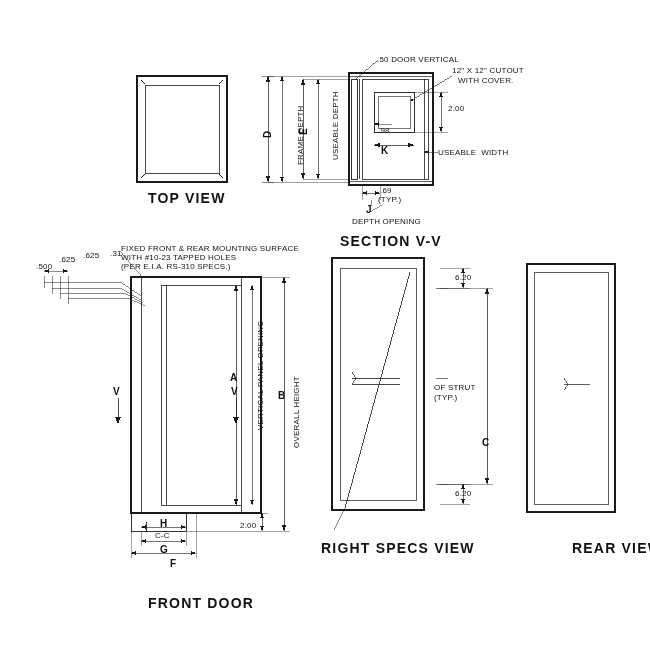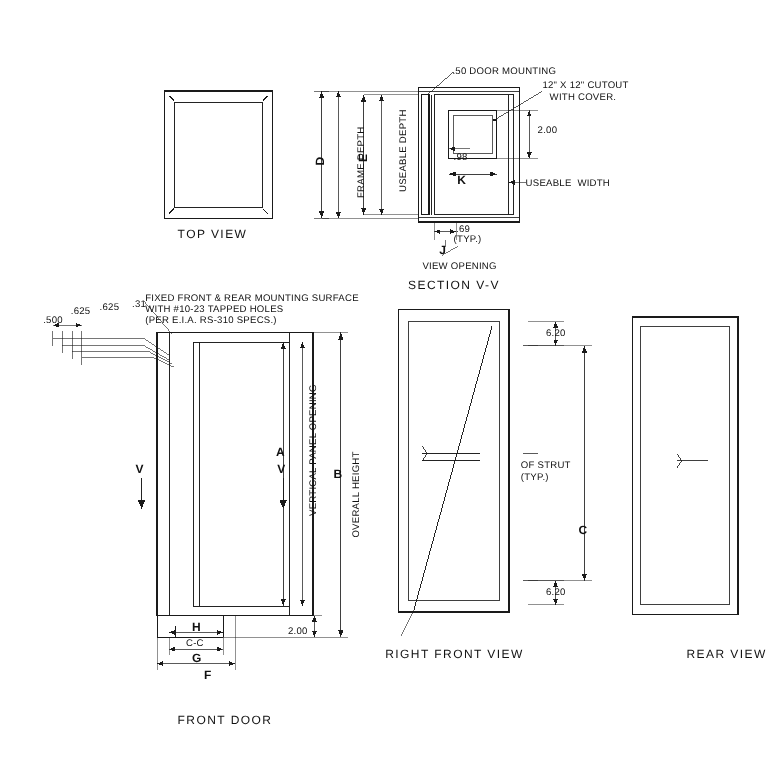--- a/index.html
+++ b/index.html
@@ -1,19 +1,19 @@
 <!DOCTYPE html>
 <html><head>
 <meta charset="utf-8">
 <style>
   html,body{margin:0;padding:0;background:#ffffff;}
   body{width:650px;height:650px;overflow:hidden;font-family:"Liberation Sans",sans-serif;color:#1a1a1a;}
   #sheet{position:relative;width:650px;height:650px;background:#fff;}
   .lbl{position:absolute;font-size:8px;letter-spacing:.2px;color:#111;white-space:pre;line-height:1.15;}
-  .title{position:absolute;font-size:10px;font-weight:normal;letter-spacing:1.2px;color:#111;white-space:pre;}
+  .title{position:absolute;font-size:14px;font-weight:bold;letter-spacing:1.2px;color:#111;white-space:pre;}
   .vert{transform-origin:left top;white-space:pre;}
   .big{font-weight:bold;font-size:10px;}
   svg{position:absolute;left:0;top:0;}
 </style>
 </head>
 <body>
 
 <div id="sheet">
 
   <svg width="650" height="650">
@@ -203,35 +203,35 @@
       <rect x="534" y="272" width="74" height="232" stroke-width="0.7"></rect>
 
       <line x1="564" y1="384" x2="590" y2="384" stroke-width="0.7"></line>
       <path d="M564 378 l4 6 l-4 6" stroke-width="0.7"></path>
 
     </g>
   </svg>
 
   <div class="title" style="left:148px;top:190px;">TOP VIEW</div>
 
-  <div class="lbl" style="left:377px;top:55px;">.50 DOOR MOUNTING</div>
+  <div class="lbl" style="left:377px;top:55px;">.50 DOOR VERTICAL</div>
   <div class="lbl" style="left:452px;top:66px;">12" X 12" CUTOUT</div>
   <div class="lbl" style="left:458px;top:76px;">WITH COVER.</div>
   <div class="lbl" style="left:448px;top:104px;">2.00</div>
   <div class="lbl" style="left:378px;top:126px;">.98</div>
   <div class="lbl big" style="left:381px;top:145px;">K</div>
   <div class="lbl" style="left:438px;top:148px;">USEABLE  WIDTH</div>
   <div class="lbl vert" style="left:296px;top:165px;transform:rotate(-90deg);">FRAME DEPTH</div>
   <div class="lbl vert" style="left:331px;top:160px;transform:rotate(-90deg);">USEABLE DEPTH</div>
   <div class="lbl big vert" style="left:262px;top:138px;transform:rotate(-90deg);">D</div>
   <div class="lbl big vert" style="left:298px;top:135px;transform:rotate(-90deg);">E</div>
   <div class="lbl" style="left:380px;top:186px;">.69</div>
   <div class="lbl" style="left:378px;top:195px;">(TYP.)</div>
   <div class="lbl big" style="left:366px;top:204px;">J</div>
-  <div class="lbl" style="left:352px;top:217px;">VIEW OPENING</div>
+  <div class="lbl" style="left:352px;top:217px;">DEPTH OPENING</div>
   <div class="title" style="left:340px;top:233px;">SECTION V-V</div>
 
   <div class="lbl" style="left:121px;top:244px;">FIXED FRONT &amp; REAR MOUNTING SURFACE</div>
   <div class="lbl" style="left:121px;top:253px;">WITH #10-23 TAPPED HOLES</div>
   <div class="lbl" style="left:121px;top:262px;">(PER E.I.A. RS-310 SPECS.)</div>
   <div class="lbl" style="left:36px;top:262px;">.500</div>
   <div class="lbl" style="left:59px;top:255px;">.625</div>
   <div class="lbl" style="left:83px;top:251px;">.625</div>
   <div class="lbl" style="left:110px;top:249px;">.31</div>
 
@@ -248,17 +248,17 @@
   <div class="lbl" style="left:155px;top:531px;">C-C</div>
   <div class="lbl big" style="left:160px;top:544px;">G</div>
   <div class="lbl big" style="left:170px;top:558px;">F</div>
   <div class="title" style="left:148px;top:595px;">FRONT DOOR</div>
 
   <div class="lbl" style="left:455px;top:273px;">6.20</div>
   <div class="lbl" style="left:455px;top:489px;">6.20</div>
   <div class="lbl" style="left:434px;top:383px;text-align:right;">OF STRUT</div>
   <div class="lbl" style="left:434px;top:393px;">(TYP.)</div>
   <div class="lbl big" style="left:482px;top:437px;">C</div>
-  <div class="title" style="left:321px;top:540px;">RIGHT FRONT VIEW</div>
+  <div class="title" style="left:321px;top:540px;">RIGHT SPECS VIEW</div>
 
   <div class="title" style="left:528px;top:540px;padding-left:44px;">REAR VIEW</div>
 
 </div>
 
 </body></html>

